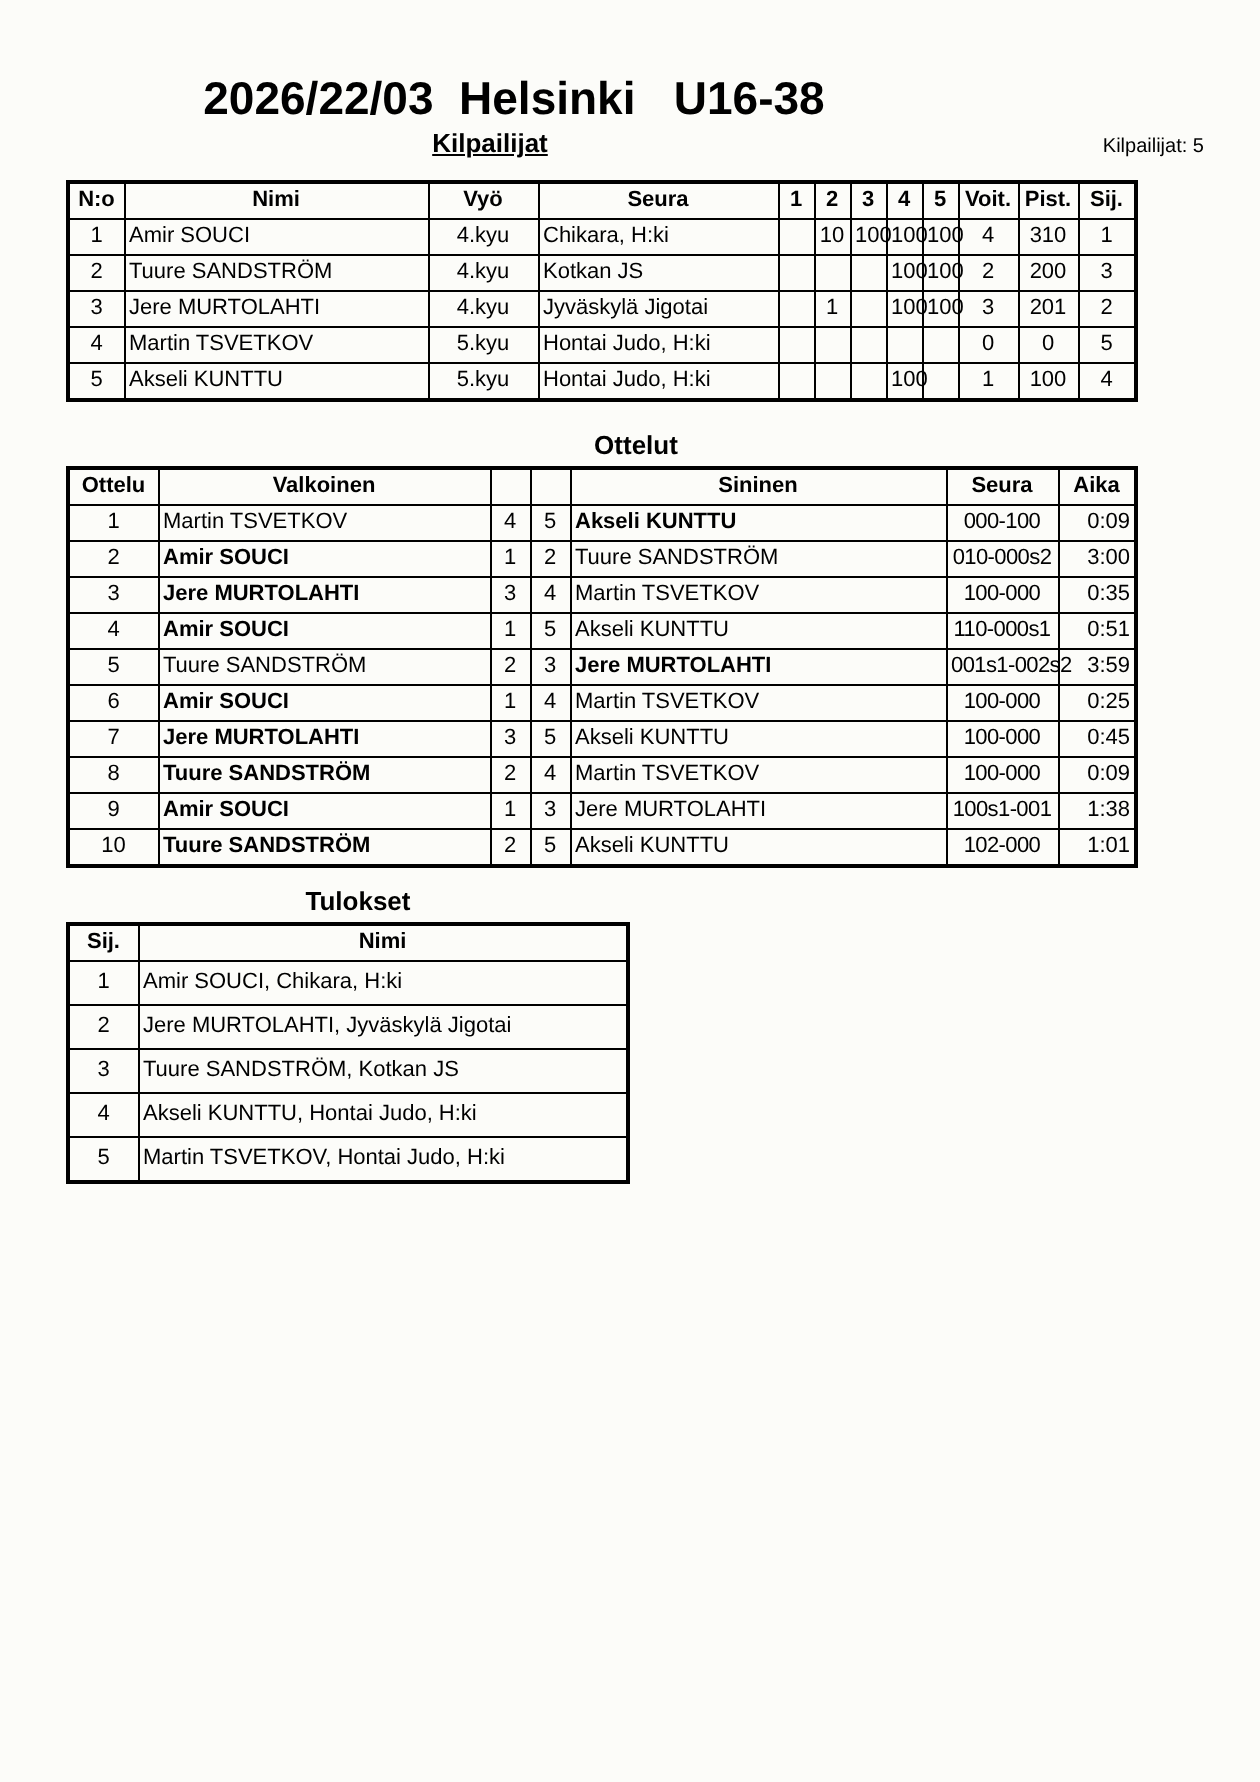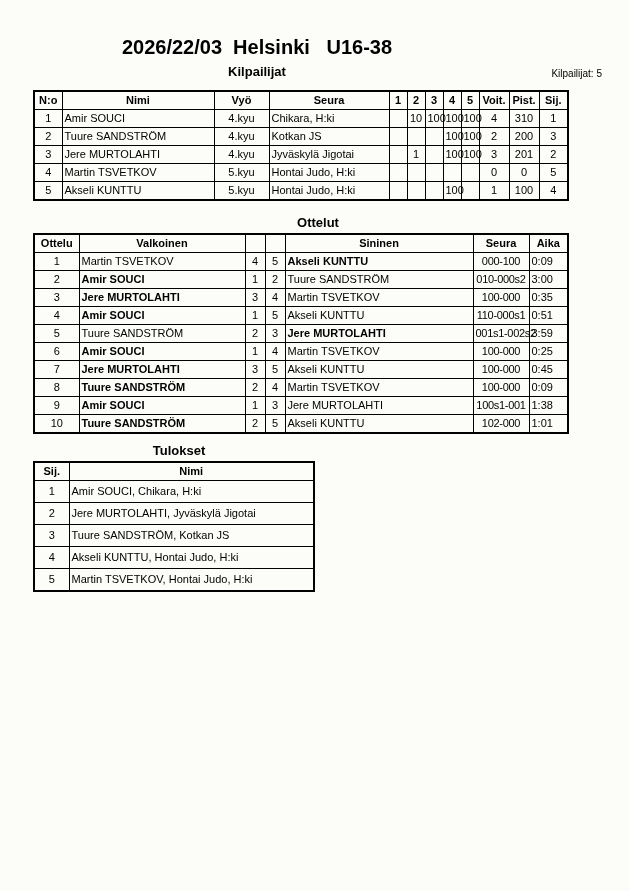--- a/index.html
+++ b/index.html
@@ -15,31 +15,31 @@
     height: 891px;
     background: #fcfcf9;
     overflow: hidden;
   }
   .main-title {
     position: absolute;
     top: 36px;
     left: 0;
     width: 514px;
     text-align: center;
-    font-size: 20px;
+    font-size: 23px;
     font-weight: bold;
     white-space: pre;
   }
   .section-title {
     position: absolute;
     font-size: 13px;
     font-weight: bold;
     text-align: center;
   }
-  .sec-kilpailijat { left: 34px; top: 64px;  width: 446px; }
+  .sec-kilpailijat { left: 22px; top: 64px;  width: 446px; text-decoration: underline; }
   .sec-ottelut     { left: 33px; top: 215px; width: 570px; }
   .sec-tulokset    { left: 33px; top: 443px; width: 292px; }
   .comp-count {
     position: absolute;
     top: 68px;
     right: 28px;
     font-size: 10px;
   }
   table.tbl {
     position: absolute;
@@ -58,21 +58,21 @@
   .tbl th {
     font-weight: bold;
     text-align: center;
   }
   .t-competitors { left: 33px; top: 90px;  width: 534px; }
   .t-matches     { left: 33px; top: 233px; width: 534px; }
   .t-results     { left: 33px; top: 461px; width: 280px; }
   .t-results td { height: 19px; line-height: 19px; }
   .c { text-align: center; }
   .l { text-align: left; padding-left: 5px; margin-left: 36px; }
-  .r { text-align: left; padding-right: 4px; }
+  .r { text-align: right; padding-right: 4px; }
   .sc { font-size: 10px; padding: 1px 0; text-align: center; }
   .res { font-size: 10px; letter-spacing: -0.3px; text-align: center; padding: 1px 0; }
   .winner { font-weight: bold; }
 </style>
 </head>
 <body>
 
 <div class="page">
 
   <div class="main-title">2026/22/03  Helsinki   U16-38</div>

